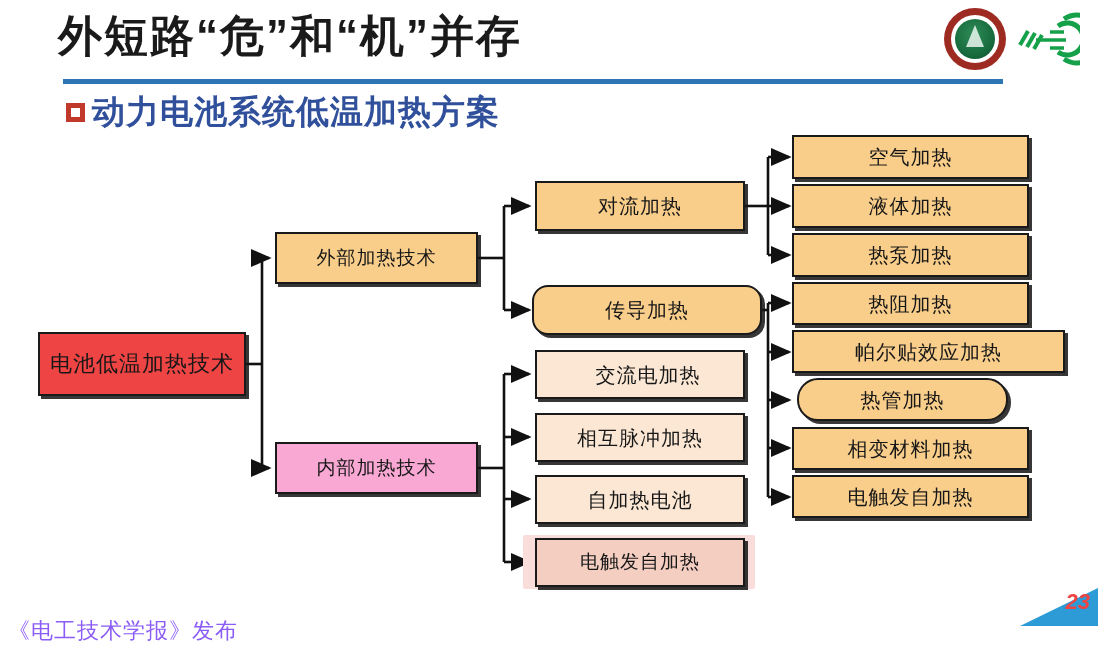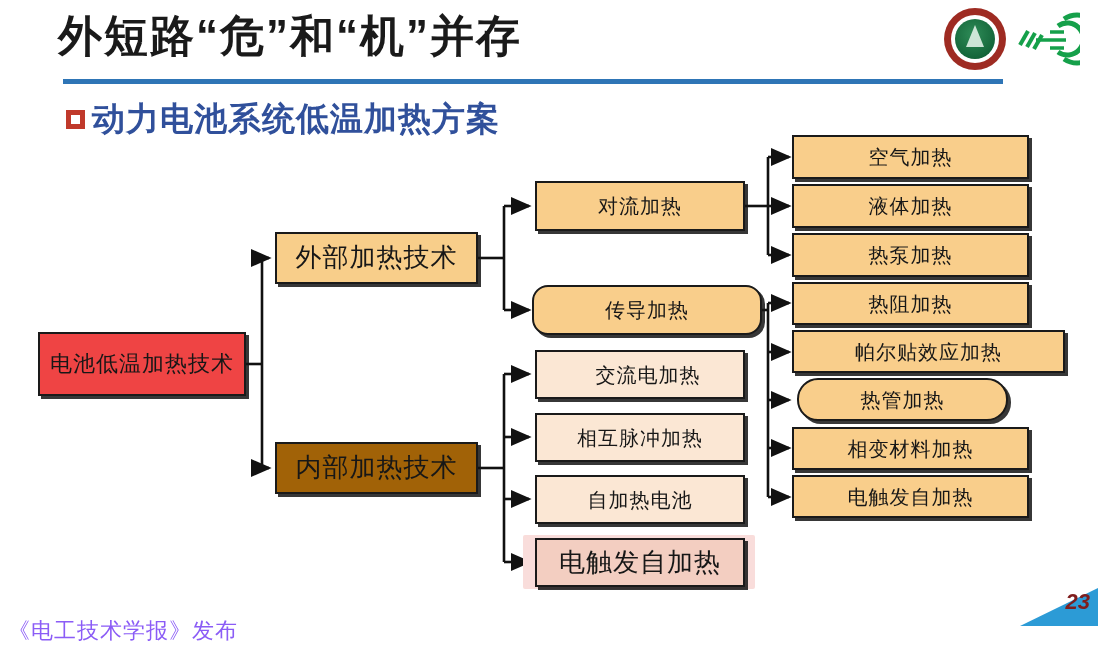--- a/index.html
+++ b/index.html
@@ -40,21 +40,20 @@
     background: #2E75B6;
   }
   .subtitle-row {
     position: absolute;
     left: 66px;
     top: 90px;
     display: flex;
     align-items: center;
     gap: 7px;
     white-space: nowrap;
-    margin-top: 7px;
   }
   .bullet-square {
     width: 19px;
     height: 19px;
     border: 5px solid #C0392B;
     box-sizing: border-box;
     flex: 0 0 auto;
   }
   .subtitle-text {
     font-size: 33px;
@@ -121,28 +120,28 @@
 
   .node {
     position: absolute;
     box-sizing: border-box;
     border: 2.5px solid #1a1a1a;
     display: flex;
     align-items: center;
     justify-content: center;
     text-align: center;
     color: #171717;
-    font-size: 26px;
+    font-size: 19px;
     line-height: 1.2;
     letter-spacing: 1px;
     box-shadow: 3px 3px 0 rgba(20,20,20,0.85);
   }
   .node.root  { background: #ef4444; font-size: 22px; }
   .node.lvl-orange { background: #F8CE8A; }
-  .node.lvl-peach  { background: #a16207; }
+  .node.lvl-peach  { background: #f9a8d4; }
   .node.leaf-orange{ background: #F9CE8B; font-size: 20px; }
   .node.leaf-peach { background: #FBE7D4; font-size: 20px; }
   .node.highlight  { background: #F3CEC1; }
 
   .glow {
     position: absolute;
     background: #F9DDDB;
     border-radius: 2px;
   }
 
@@ -167,21 +166,21 @@
     left: 0; top: 0;
     width: 0; height: 0;
     border-top: 38px solid transparent;
     border-left: 0;
     border-right: 78px solid #2C9BD6;
   }
   .page-num {
     position: absolute;
     right: 8px;
     top: 1px;
-    color: #7f1d1d;
+    color: #ef4444;
     font-size: 22px;
     font-weight: bold;
     font-style: italic;
   }
 </style>
 </head>
 <body>
 
 <div id="slide">
 

